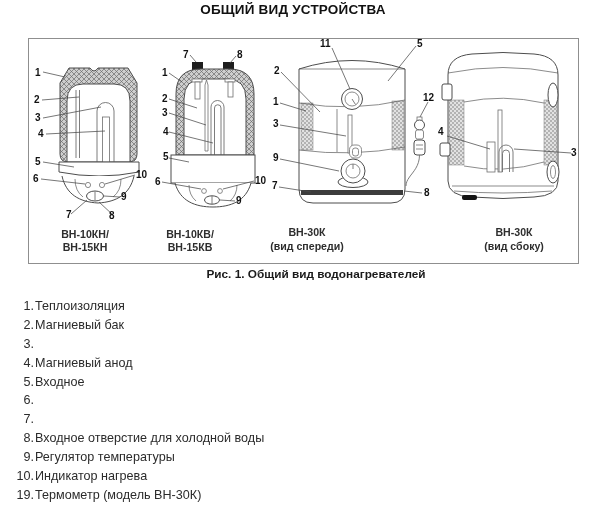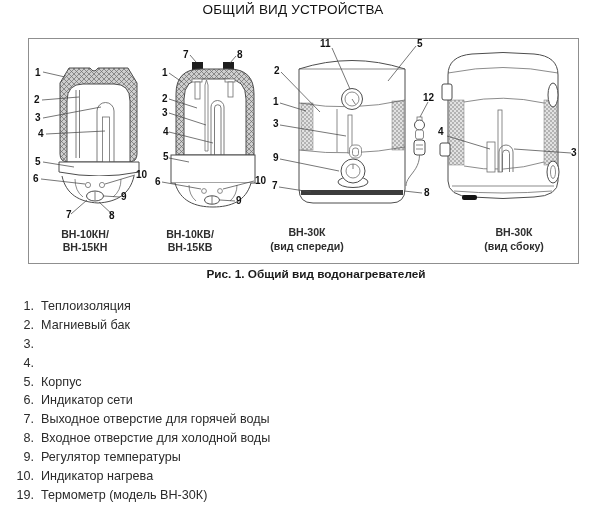--- a/index.html
+++ b/index.html
@@ -3,38 +3,38 @@
 <meta charset="utf-8">
 <style>
   html,body{margin:0;padding:0;}
   body{
     width:600px;height:527px;position:relative;background:#ffffff;
     font-family:"Liberation Sans","DejaVu Sans",sans-serif;color:#1d1d1d;
     overflow:hidden;
   }
   .doc-title{
     position:absolute;top:2px;left:0;width:586px;text-align:center;
-    font-size:13.5px;font-weight:normal;letter-spacing:.2px;color:#111;
+    font-size:13.5px;font-weight:bold;letter-spacing:.2px;color:#111;
   }
   .figure-frame{
     position:absolute;left:28px;top:38px;width:549px;height:224px;
     border:1px solid #8f8f8f;background:#fff;
   }
   .figure-frame svg{display:block;width:549px;height:222px;}
   .fig-caption{
     position:absolute;top:267px;left:0;width:600px;text-align:center;
     font-size:11.8px;font-weight:bold;color:#1a1a1a;padding-left:16px;
   }
   .parts-list{
     position:absolute;top:297px;left:0;width:560px;
     font-size:12.6px;color:#2b2b2b;
   }
   .part-row{display:flex;align-items:baseline;height:18.9px;line-height:18.9px;}
   .part-num{width:34px;text-align:right;flex:0 0 34px;}
-  .part-name{margin-left:7px;white-space:nowrap;}
+  .part-name{margin-left:1px;white-space:nowrap;}
   
   .outline{fill:#ffffff;stroke:#4d4d4d;stroke-width:1;}
   .outline-thin{fill:none;stroke:#5a5a5a;stroke-width:.7;}
   .tube{fill:#ffffff;stroke:#6e6e6e;stroke-width:.8;}
   .tube-line{fill:none;stroke:#6e6e6e;stroke-width:.9;}
   .leader{stroke:#4a4a4a;stroke-width:.75;fill:none;}
   .callout{font-size:10px;font-weight:bold;fill:#111;}
   .svg-caption{font-size:10.6px;font-weight:bold;fill:#2e2e2e;text-anchor:middle;}
   .dark{fill:#1e1e1e;stroke:none;}
 </style>
@@ -243,32 +243,31 @@
   </div>
   <div class="part-row">
     <span class="part-num">2.</span>
     <span class="part-name">Магниевый бак</span>
   </div>
   <div class="part-row">
     <span class="part-num">3.</span>
   </div>
   <div class="part-row">
     <span class="part-num">4.</span>
+    <span class="part-name">Магниевый анод</span>
   </div>
   <div class="part-row">
     <span class="part-num">5.</span>
-    <span class="part-name">Корпус</span>
+    <span class="part-name">Входное</span>
   </div>
   <div class="part-row">
     <span class="part-num">6.</span>
-    <span class="part-name">Индикатор сети</span>
   </div>
   <div class="part-row">
     <span class="part-num">7.</span>
-    <span class="part-name">Выходное отверстие для горячей воды</span>
   </div>
   <div class="part-row">
     <span class="part-num">8.</span>
     <span class="part-name">Входное отверстие для холодной воды</span>
   </div>
   <div class="part-row">
     <span class="part-num">9.</span>
     <span class="part-name">Регулятор температуры</span>
   </div>
   <div class="part-row">

